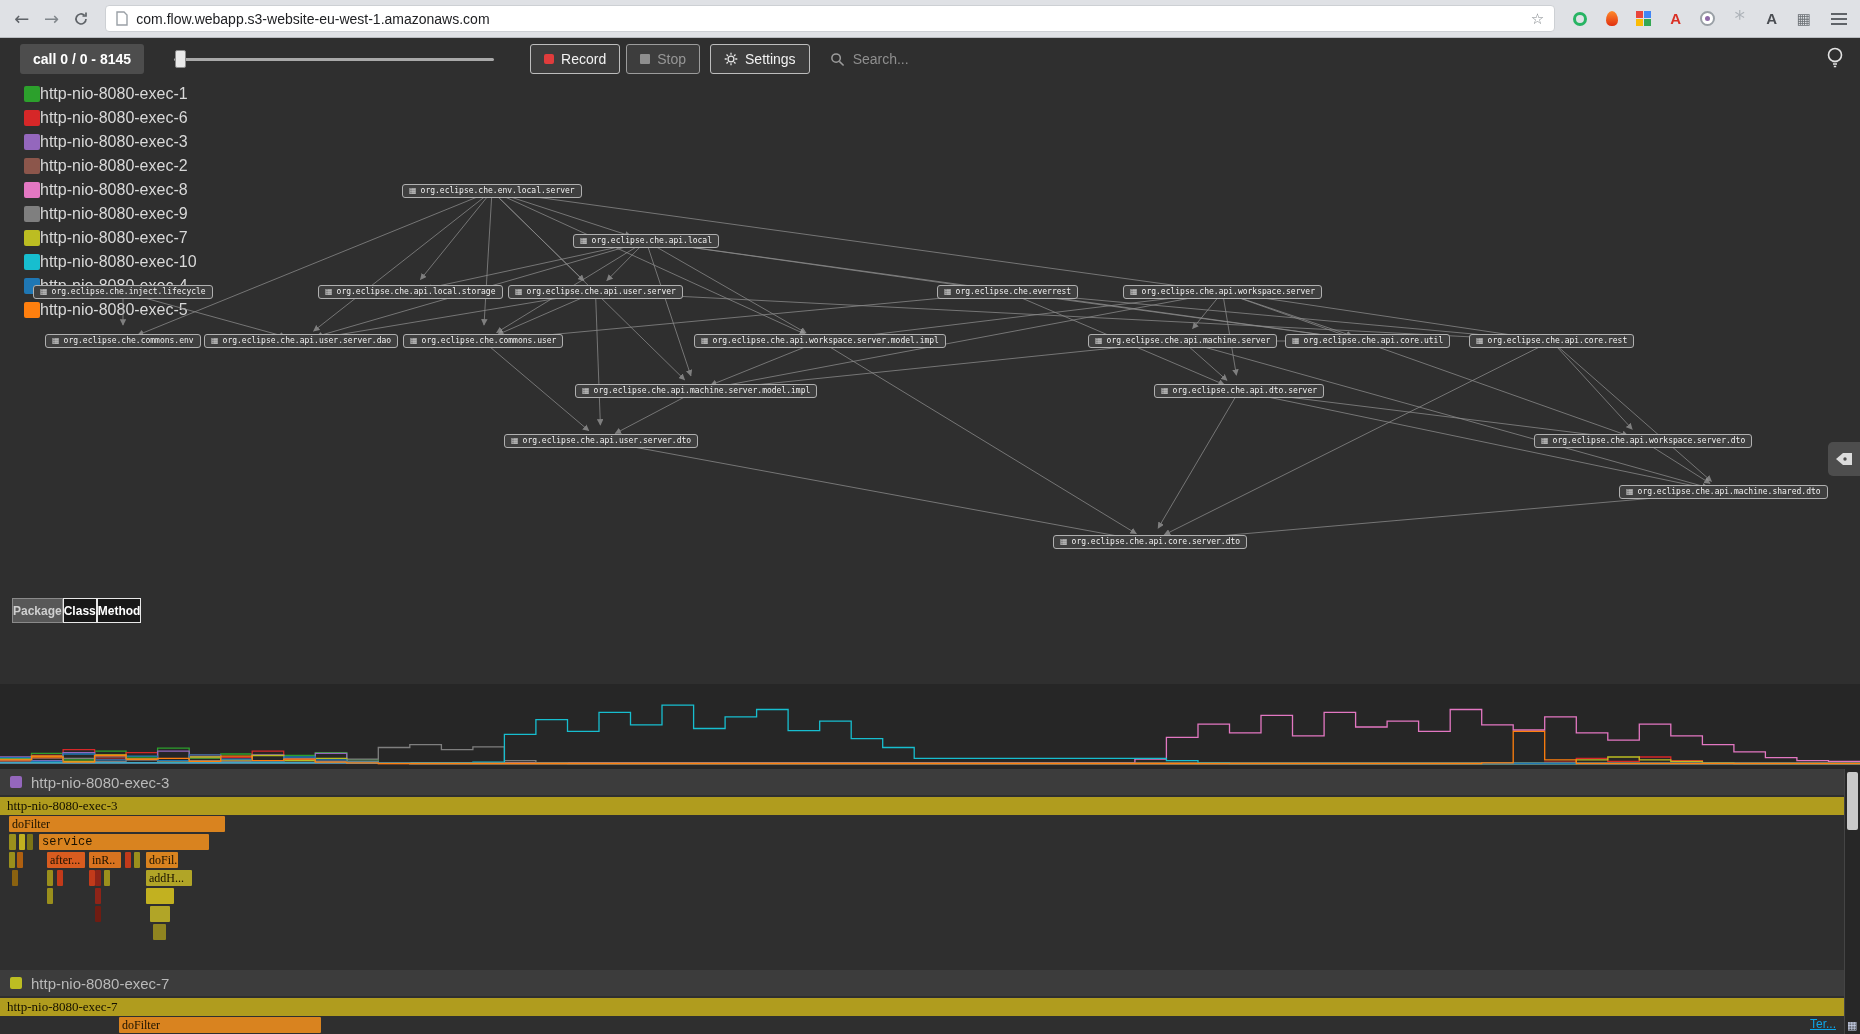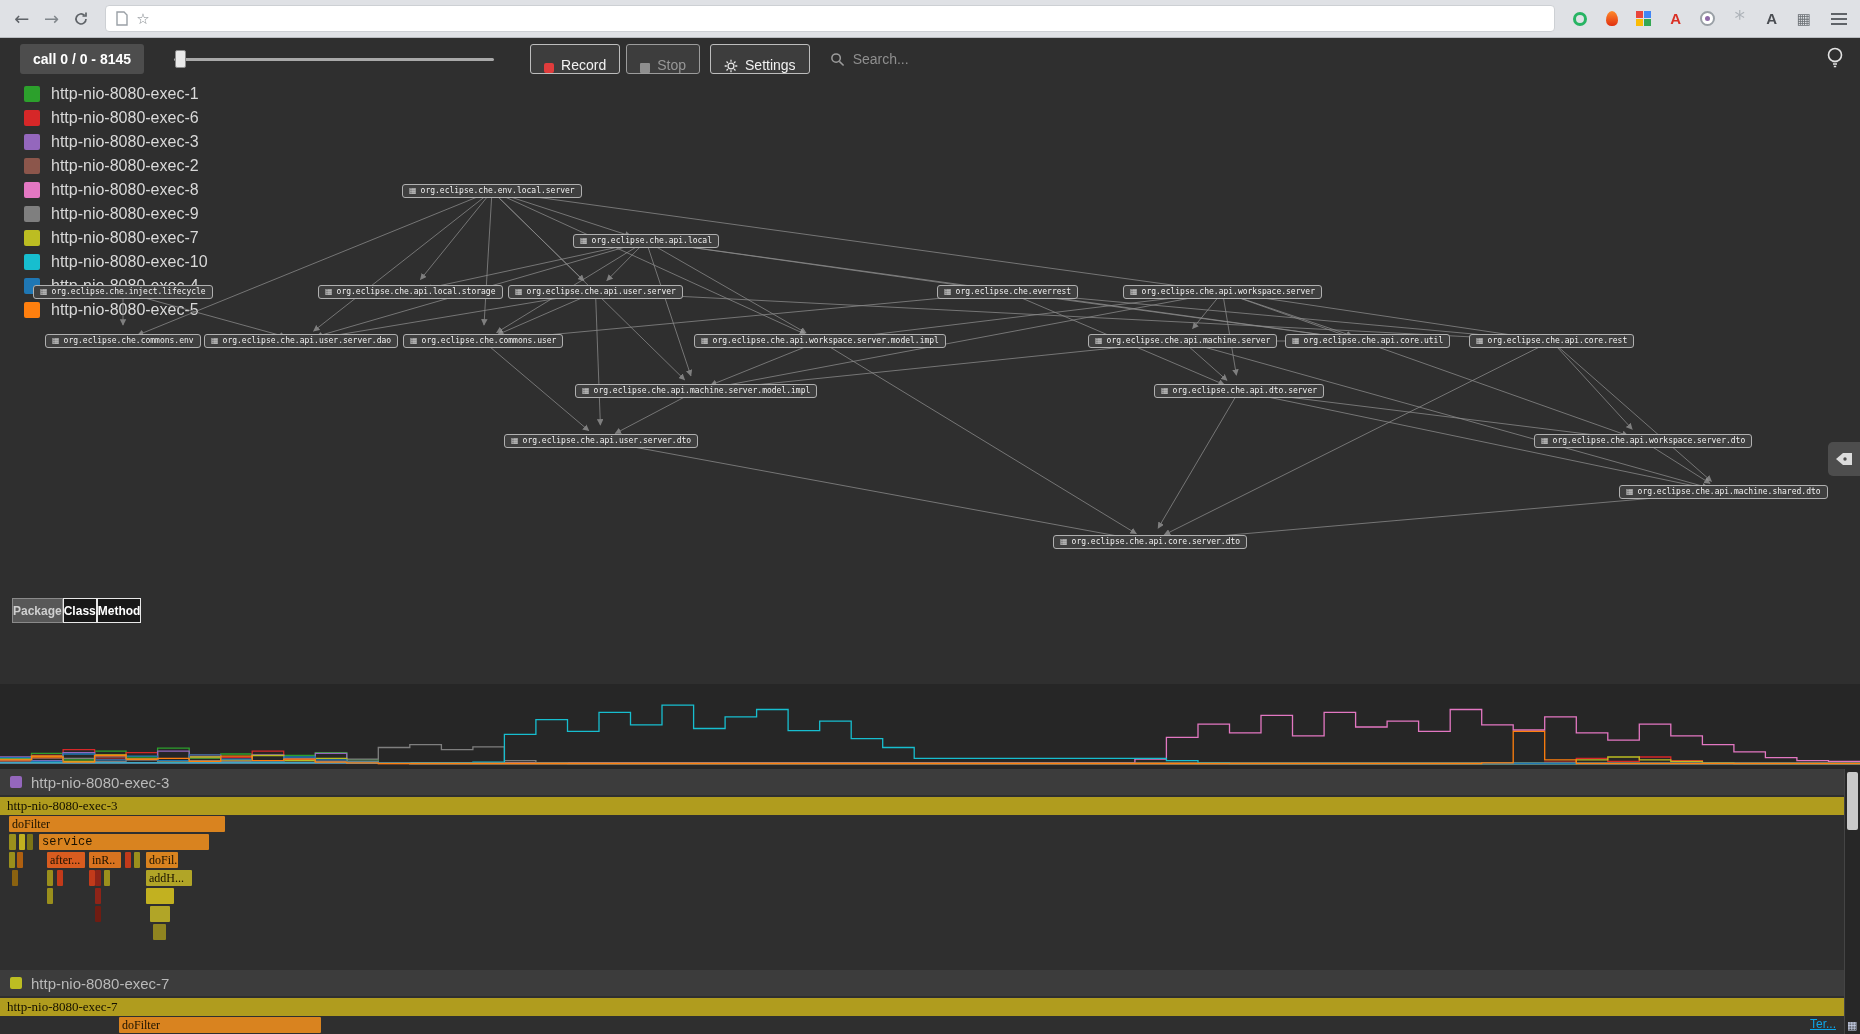--- a/index.html
+++ b/index.html
@@ -39,42 +39,42 @@
 
   
   .app{position:absolute;top:38px;left:0;width:1860px;bottom:0;background:#2f2f2f}
 
   .toolbar{height:42px;display:flex;align-items:center;padding:0 20px;position:relative}
   .call-badge{background:#4d4d4d;color:#fff;font-weight:bold;font-size:14px;
     padding:7px 13px;border-radius:3px;white-space:nowrap}
   .slider{position:relative;width:320px;height:3px;background:#a9a9a9;margin-left:30px;border-radius:2px}
   .slider-handle{position:absolute;left:1px;top:-8px;width:11px;height:18px;background:#e9e9e9;
     border:1px solid #8b8b8b;border-radius:2px;cursor:grab}
-  .tb-btn{display:flex;align-items:flex-end;gap:7px;height:30px;padding:0 13px;background:#3d3d3d;
+  .tb-btn{display:flex;align-items:center;gap:7px;height:30px;padding:0 13px;background:#3d3d3d;
     border:1px solid #bdbdbd;border-radius:3px;color:#f2f2f2;font-size:14px;cursor:pointer;white-space:nowrap}
   .tb-btn.disabled{color:#979797;border-color:#9c9c9c;cursor:default}
   .rec-dot{width:10px;height:10px;background:#e03c3c;border-radius:2px}
   .stop-dot{width:10px;height:10px;background:#8f8f8f;border-radius:1px}
   .ml36{margin-left:36px}.ml6{margin-left:6px}.ml10{margin-left:10px}
   .search-box{display:flex;align-items:center;gap:8px;margin-left:20px}
   .search-input{background:transparent;border:none;outline:none;color:#bdbdbd;font-size:14px;width:160px}
   .search-input::placeholder{color:#8f8f8f}
   .bulb{position:absolute;right:14px;top:7px;cursor:pointer}
 
   
   .graph-area{position:absolute;top:42px;left:0;width:1860px;height:604px}
   #edges-svg{position:absolute;left:0;top:0;z-index:2}
   .edge{stroke:#8d8d8d;stroke-width:1;opacity:.75}
   #nodes-layer{position:absolute;left:0;top:0;width:100%;height:100%;z-index:3}
   .gnode{position:absolute;display:flex;align-items:center;gap:4px;background:#3f3f3f;
     border:1px solid #b0b0b0;border-radius:3px;padding:2px 6px;white-space:nowrap;cursor:pointer}
   .gnode-icon{font-family:"DejaVu Sans",sans-serif;font-size:8px;color:#d8d8d8;line-height:1}
   .gnode-label{font-family:"DejaVu Sans Mono",monospace;font-size:8px;color:#f2f2f2;line-height:1}
   .legend{position:absolute;top:2px;left:24px;z-index:1}
-  .legend-item{display:flex;align-items:center;gap:11px;height:24px;cursor:pointer}
+  .legend-item{display:flex;align-items:center;height:24px;cursor:pointer}
   .legend-swatch{width:16px;height:16px;border-radius:2px;flex:0 0 auto}
   .legend-label{color:#d9d9d9;font-size:16px;white-space:nowrap}
   .mode-buttons{position:absolute;left:12px;top:519px;z-index:4;display:flex;flex-direction:row;width:49px}
   .mode-btn{height:25px;display:flex;align-items:center;justify-content:center;font-size:12px;
     font-weight:bold;background:#181818;color:#fff;border:1px solid #e8e8e8;margin-top:-1px;cursor:pointer}
   .mode-btn.active{background:#585858;color:#cfcfcf;border-color:#8a8a8a}
   .tag-button{position:absolute;right:0;top:362px;width:32px;height:34px;background:#4d4d4d;
     border-radius:5px 0 0 5px;display:flex;align-items:center;justify-content:center;z-index:4;cursor:pointer}
 
   
@@ -112,20 +112,21 @@
     <div class="nav-btn">
       <svg width="16" height="16" viewBox="0 0 16 16">
         <path d="M13 8a5 5 0 1 1-1.5-3.6" fill="none" stroke="#5f6368" stroke-width="1.7"></path>
         <path d="M13 1.5V5h-3.5" fill="none" stroke="#5f6368" stroke-width="1.7"></path>
       </svg>
     </div>
     <div class="url-bar">
       <svg width="12" height="15" viewBox="0 0 12 15">
         <path d="M1 1h7l3 3v10H1z" fill="none" stroke="#9aa0a6" stroke-width="1.4"></path>
       </svg>
+      <span class="url-text">com.flow.webapp.s3-website-eu-west-1.amazonaws.com</span>
       <span class="star">☆</span>
     </div>
     <div class="ext-icons">
       <span class="ext">
           <span class="ring"></span>
         </span>
       <span class="ext">
           <span class="flame-shape"></span>
         </span>
       <span class="ext">

